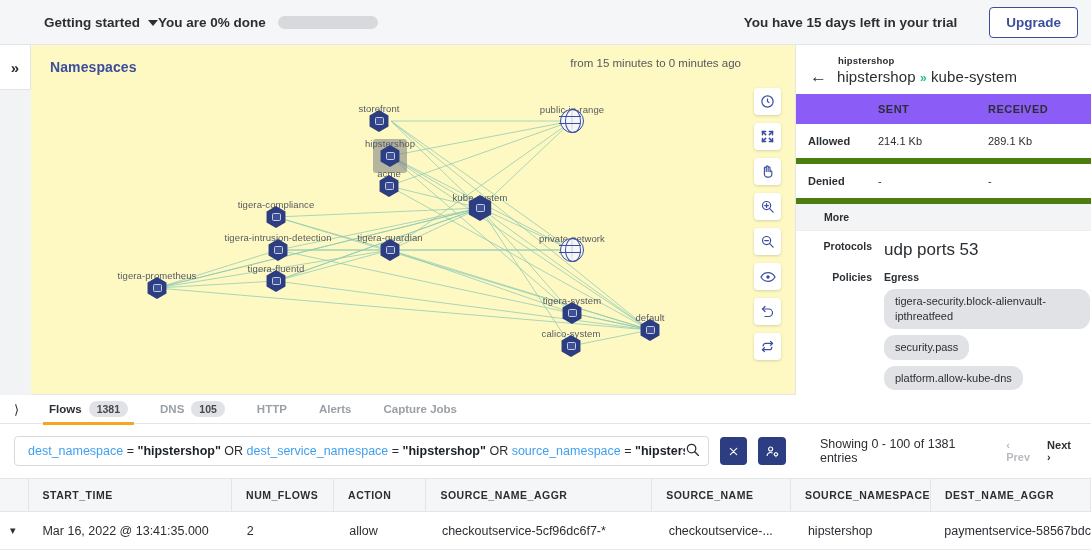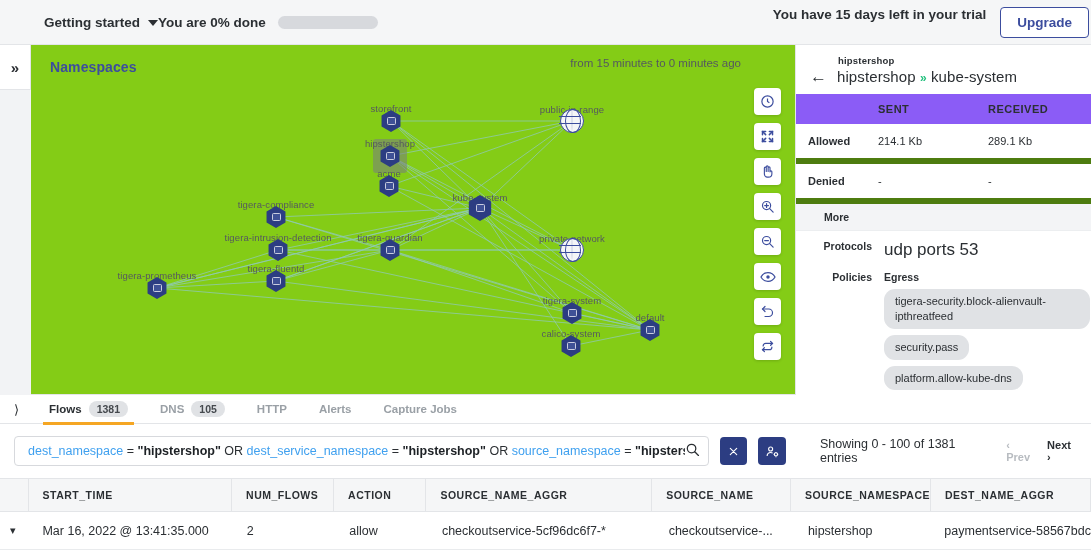--- a/index.html
+++ b/index.html
@@ -27,21 +27,21 @@
     width: 0; height: 0; border-left: 5px solid transparent;
     border-right: 5px solid transparent; border-top: 6px solid #2b2f33;
     margin-top: 2px;
   }
   .tb-done { font-size: 13.5px; font-weight: 600; color: #2b2f33; }
   .progress-track {
     margin-left: 12px; width: 100px; height: 13px;
     border-radius: 7px; background: #d7d9dd;
   }
   .progress-fill { width: 0%; height: 100%; border-radius: 7px; background: #5a6ab0; }
-  .tb-right { margin-left: auto; display: flex; gap: 14px; padding-right: 2px; }
+  .tb-right { margin-left: auto; display: flex; align-items: center; gap: 32px; padding-right: 13px; }
   .tb-trial { font-size: 13.5px; font-weight: 600; color: #2b2f33; }
   .upgrade-btn {
     border: 1px solid #3c4d9e; background: #fff; color: #3c4d9e;
     font-size: 13.5px; font-weight: 600; border-radius: 4px;
     padding: 7px 16px; cursor: pointer; font-family: inherit;
   }
 
   
   .rail {
     position: absolute; left: 0; top: 45px; width: 31px; height: 45px;
@@ -50,21 +50,21 @@
   }
   .rail-ico { font-size: 15px; color: #2b2f33; font-weight: 700; line-height: 1; }
   .rail-below {
     position: absolute; left: 0; top: 90px; width: 31px; height: 305px;
     background: #f2f3f5;
   }
 
   
   .graph-panel {
     position: absolute; left: 31px; top: 45px; width: 764px; height: 350px;
-    background: #84cc16; border-bottom: 1px solid #e3e5e8; overflow: hidden;
+    background: #fef9c3; border-bottom: 1px solid #e3e5e8; overflow: hidden;
   }
   .ns-title {
     position: absolute; left: 19px; top: 14px;
     font-size: 14px; font-weight: 700; color: #3c4d9e; letter-spacing: .1px;
   }
   .time-range {
     position: absolute; right: 54px; top: 12px;
     font-size: 11.5px; color: #55595f;
   }
   .graph-svg { position: absolute; left: 0; top: 0; width: 764px; height: 350px; }
@@ -285,21 +285,21 @@
         <line x1="126" y1="243" x2="359" y2="205" stroke="#8ec9b6" stroke-width="0.9" opacity="0.85"></line>
         <line x1="126" y1="243" x2="449" y2="163" stroke="#8ec9b6" stroke-width="0.9" opacity="0.85"></line>
         <line x1="126" y1="243" x2="619" y2="285" stroke="#8ec9b6" stroke-width="0.9" opacity="0.85"></line>
         <line x1="126" y1="243" x2="247" y2="205" stroke="#8ec9b6" stroke-width="0.9" opacity="0.85"></line>
         <line x1="541" y1="268" x2="619" y2="285" stroke="#8ec9b6" stroke-width="0.9" opacity="0.85"></line>
         <line x1="540" y1="301" x2="619" y2="285" stroke="#8ec9b6" stroke-width="0.9" opacity="0.85"></line>
         <line x1="449" y1="163" x2="245" y2="236" stroke="#8ec9b6" stroke-width="0.9" opacity="0.85"></line>
         <line x1="449" y1="163" x2="126" y2="243" stroke="#8ec9b6" stroke-width="0.9" opacity="0.85"></line>
       </svg>
     <div id="node-layer">
-        <div class="node" style="left: 360px; top: 76px;">
+        <div class="node" style="left: 348px; top: 76px;">
           <div class="node-label">storefront</div>
           <div class="hex">
             <div class="hex-inner"></div>
           </div>
         </div>
         <div class="node selected" style="left: 359px; top: 111px;">
           <div class="hl"></div>
           <div class="node-label">hipstershop</div>
           <div class="hex">
             <div class="hex-inner"></div>

